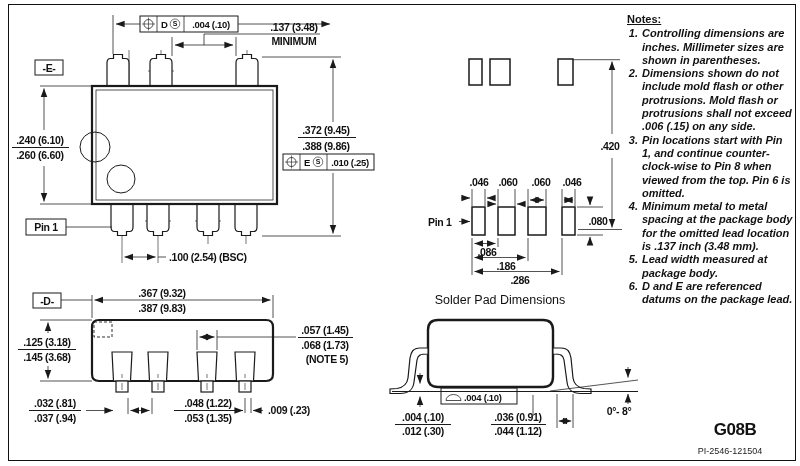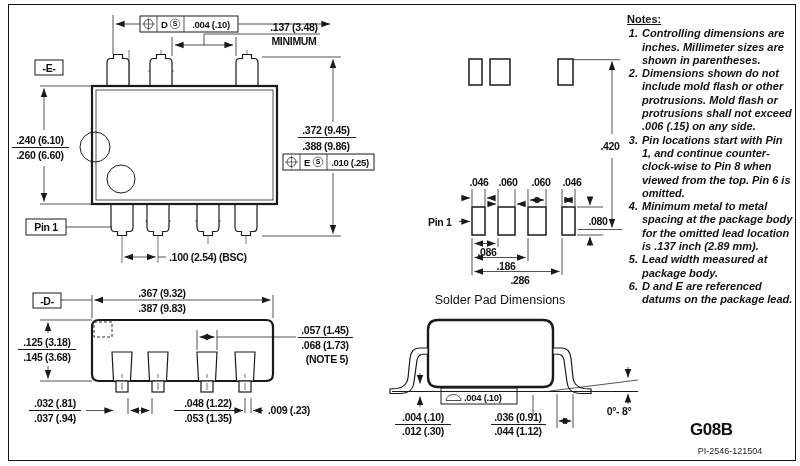--- a/index.html
+++ b/index.html
@@ -18,21 +18,21 @@
            fill:#111;letter-spacing:-0.3px;}
   svg text.tc{text-anchor:middle;}
   svg text.fcf{font-size:9.5px;}
   svg text.sc{font-size:7px;text-anchor:middle;}
   svg text.title{font-size:12.5px;font-weight:normal;letter-spacing:0;}
   .notes{position:absolute;left:627px;top:13px;width:167px;color:#111;font-size:11px;
          line-height:1.21;font-weight:bold;}
   .notes h4{margin:0 0 1px 0;font-size:11px;text-decoration:underline;}
   .notes ol{margin:0;padding-left:14px;font-style:italic;}
   .notes li{margin:0;padding-left:1px;}
-  .pkg-code{position:absolute;left:690px;top:420px;width:90px;text-align:left;
+  .pkg-code{position:absolute;left:690px;top:420px;width:90px;text-align:center;
             font-size:17px;font-weight:bold;color:#111;letter-spacing:-0.5px;}
   .doc-num{position:absolute;left:670px;top:446px;width:120px;text-align:center;
            font-size:9px;color:#222;}
 </style>
 </head>
 <body>
 
 <div class="page">
   <div class="frame"></div>
 
@@ -307,21 +307,21 @@
       </g>
     </g>
   </svg>
 
   <div class="notes">
     <h4>Notes:</h4>
     <ol>
       <li>Controlling dimensions are inches. Millimeter sizes are shown in parentheses.</li>
       <li>Dimensions shown do not include mold flash or other protrusions. Mold flash or protrusions shall not exceed .006 (.15) on any side.</li>
       <li>Pin locations start with Pin 1, and continue counter-clock-wise to Pin 8 when viewed from the top. Pin 6 is omitted.</li>
-      <li>Minimum metal to metal spacing at the package body for the omitted lead location is .137 inch (2.89 mm).</li>
+      <li>Minimum metal to metal spacing at the package body for the omitted lead location is .137 inch (3.48 mm).</li>
       <li>Lead width measured at package body.</li>
       <li>D and E are referenced datums on the package lead.</li>
     </ol>
   </div>
 
   <div class="pkg-code">G08B</div>
   <div class="doc-num">PI-2546-121504</div>
 </div>
 
 </body></html>

